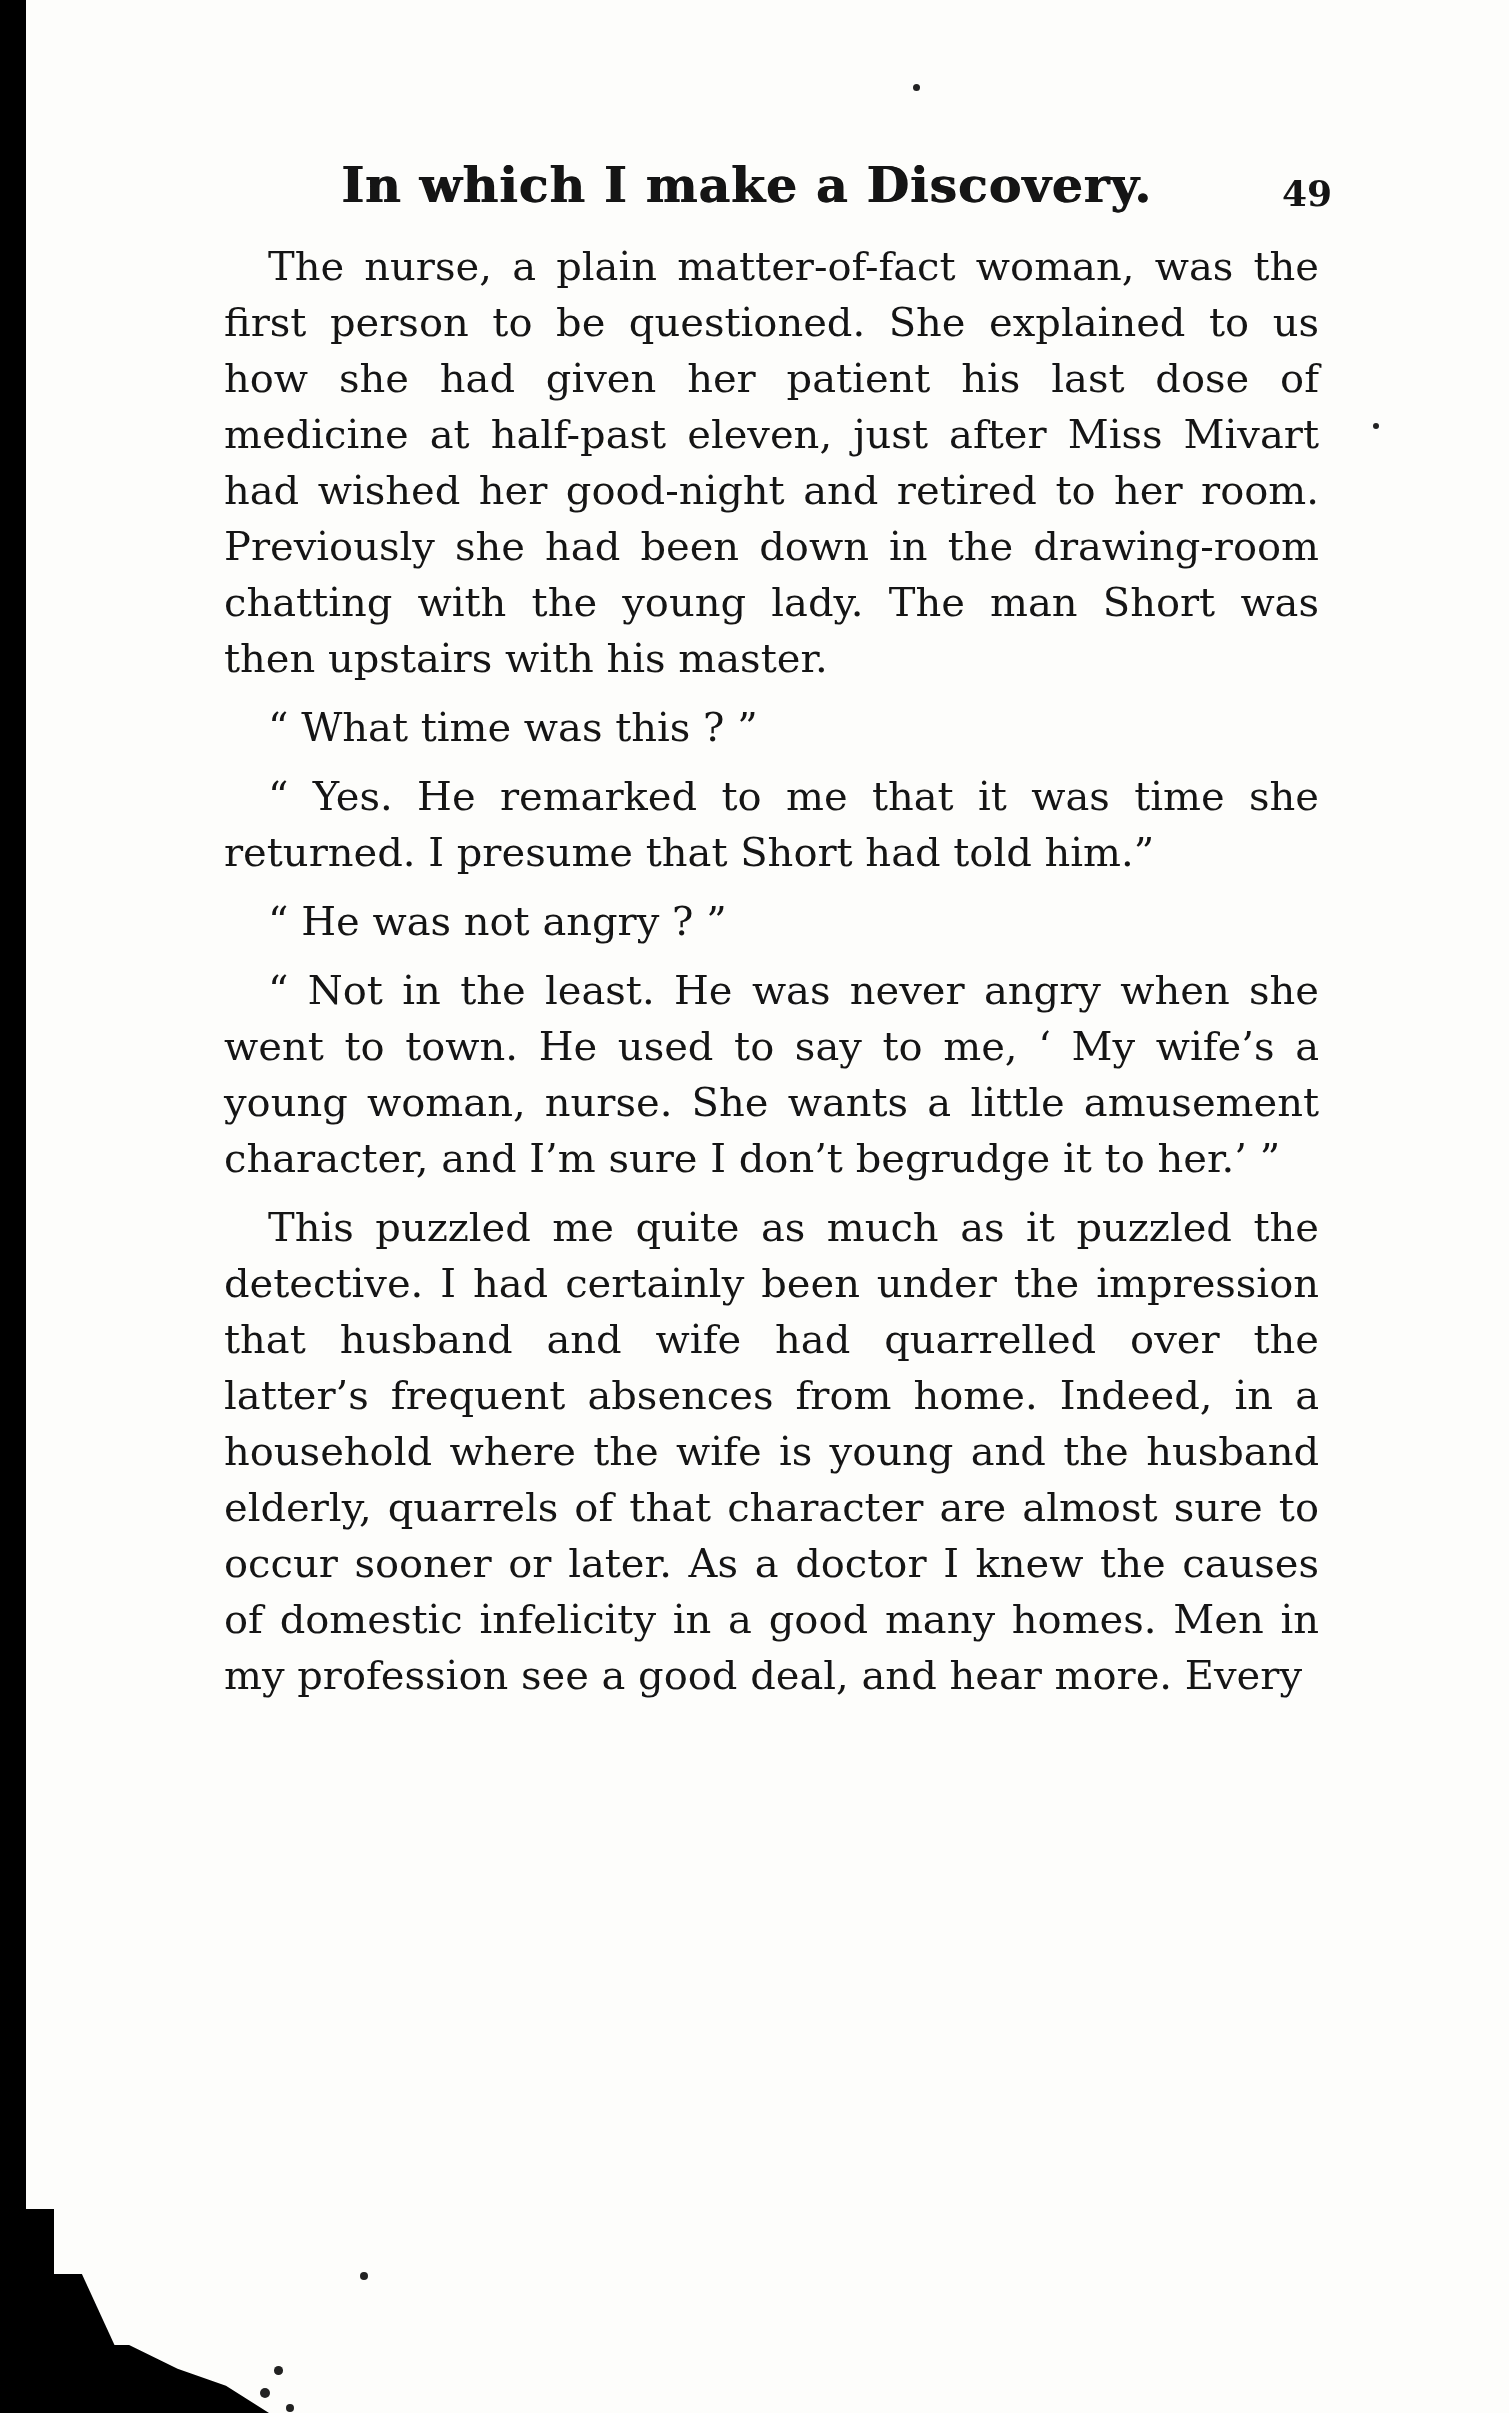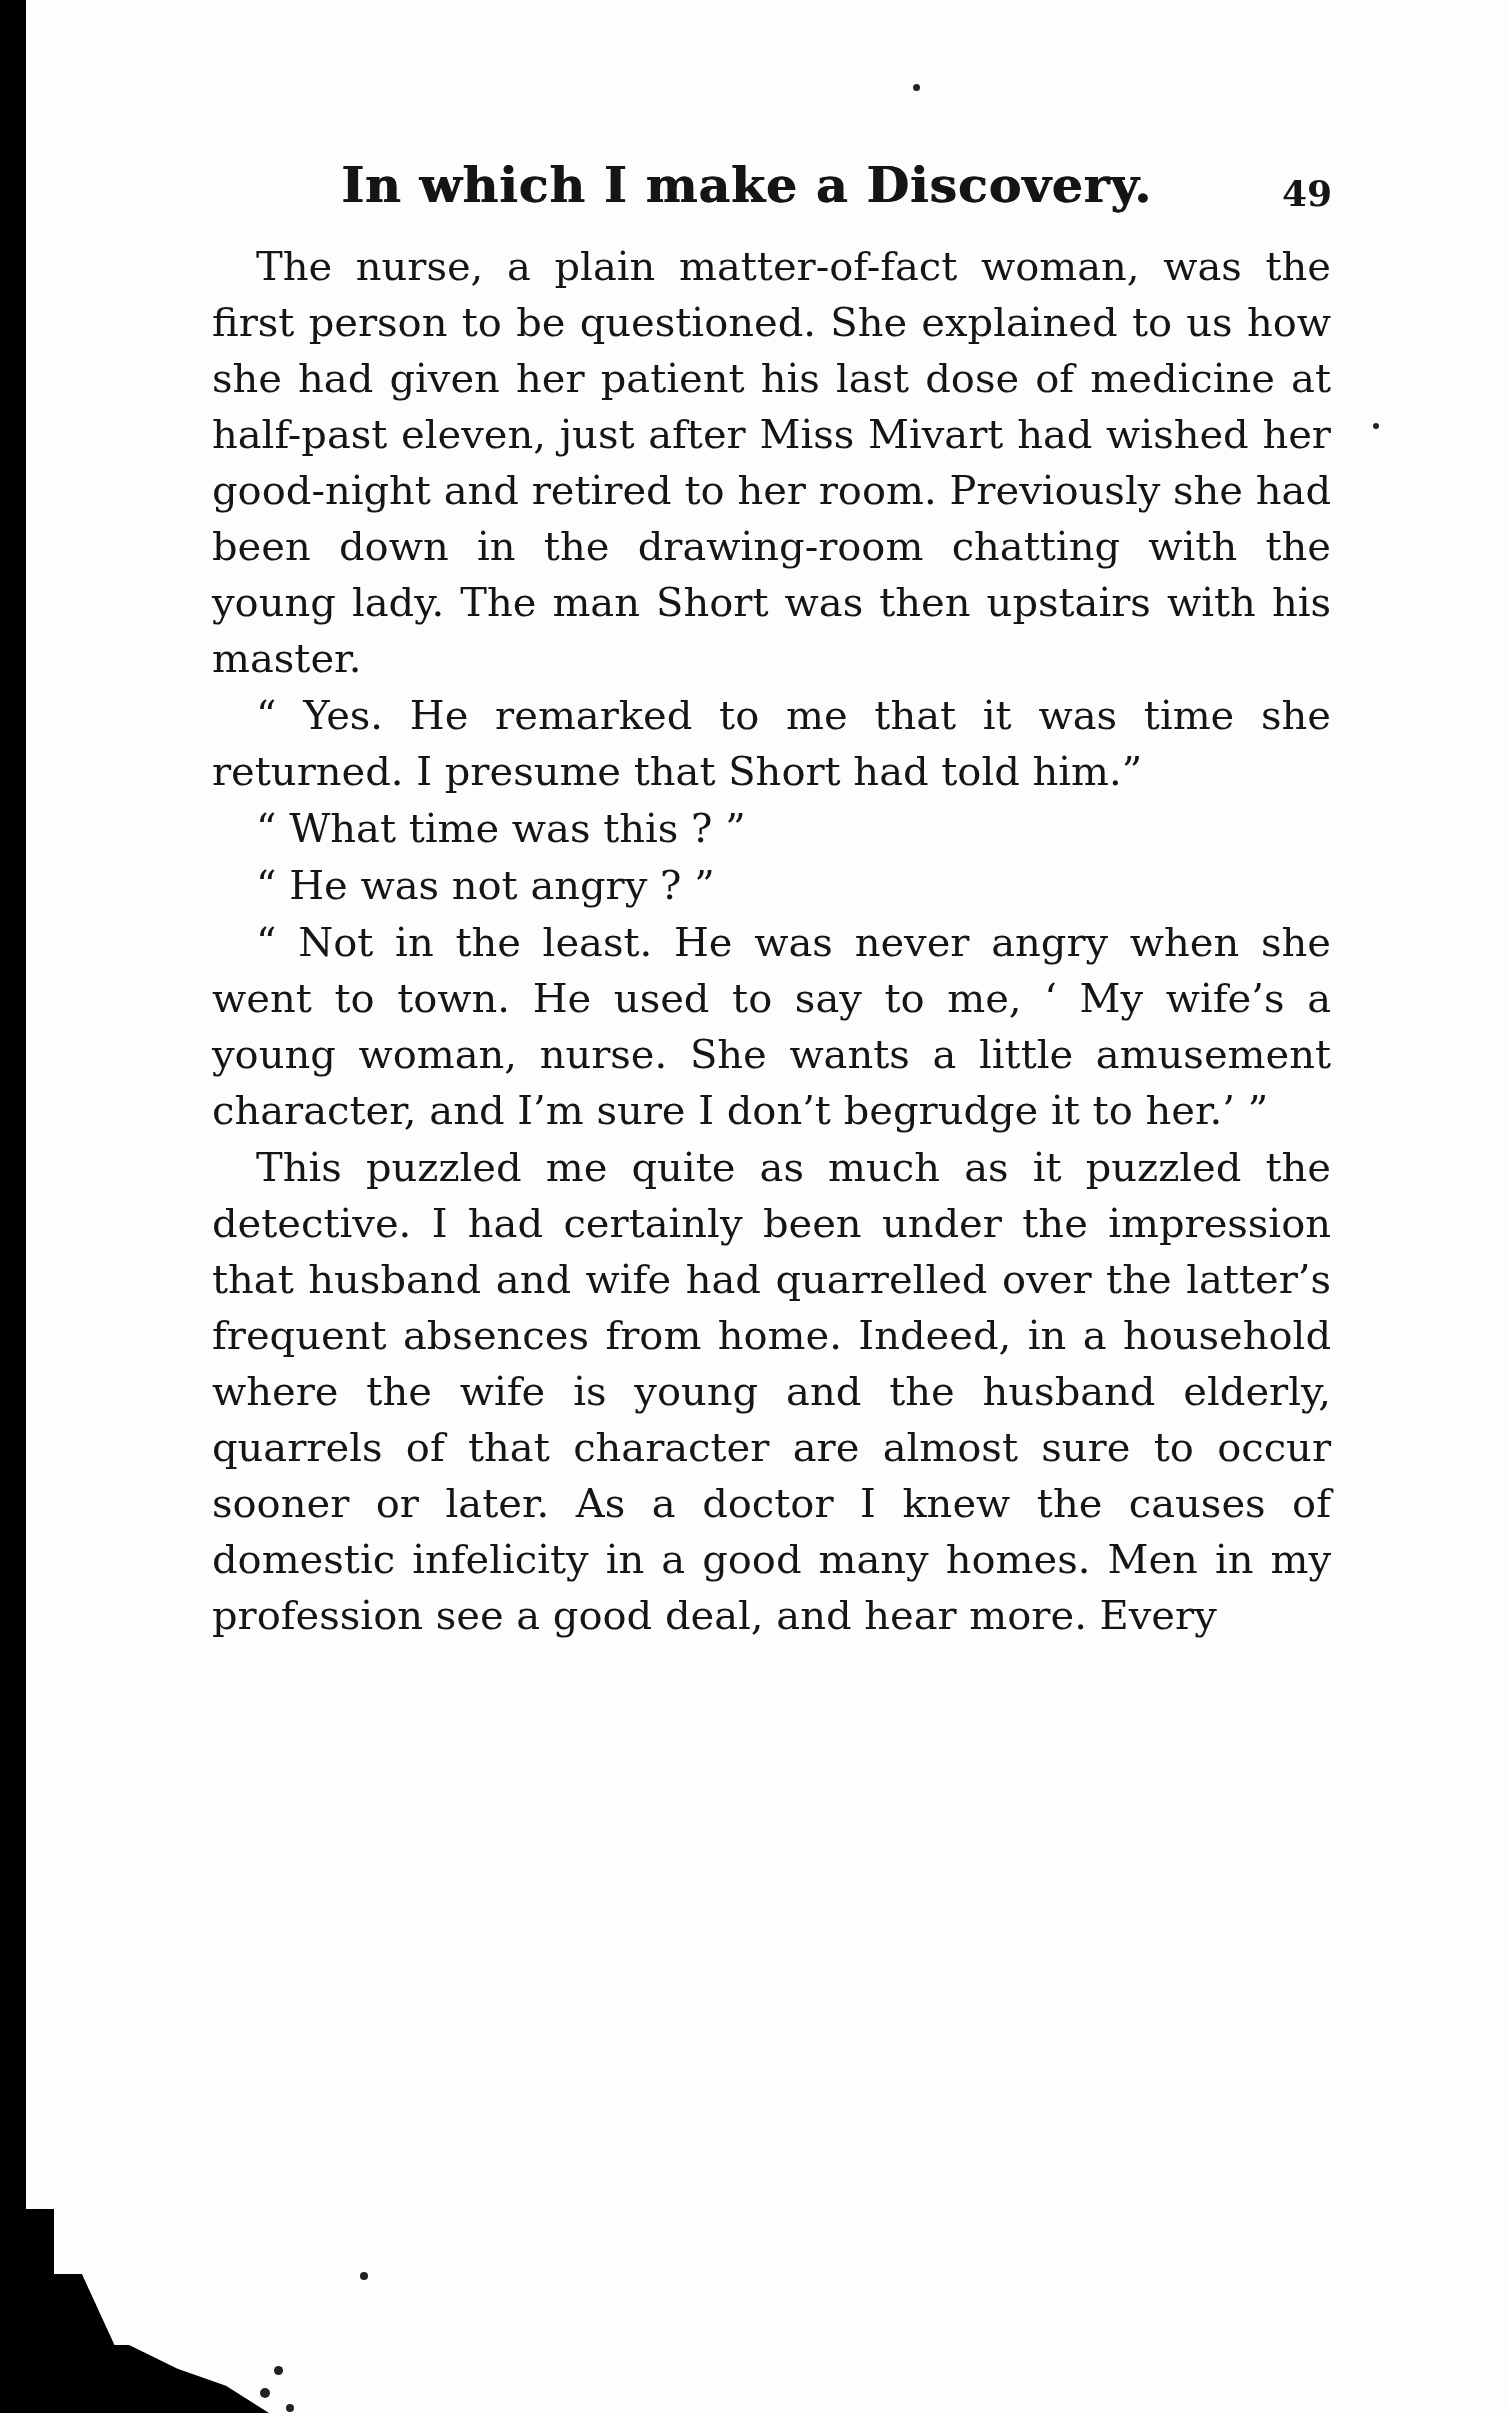--- a/index.html
+++ b/index.html
@@ -77,21 +77,21 @@
     font-size: 36px;
     font-weight: 700;
     padding-left: 26px;
   }
   .text-block {
     font-size: 40px;
     line-height: 56px;
     text-align: justify;
   }
   .text-block p {
-    margin: 1px;
+    margin: 13px;
     text-indent: 1.1em;
   }
 </style>
 </head>
 <body>
 
 <div class="page">
 
   <div class="left-bar"></div>
   <div class="blob-a"></div>
@@ -108,23 +108,23 @@
     <div class="header-row">
       <span class="chapter-title">In which I make a Discovery.</span>
       <span class="page-number">49</span>
     </div>
 
     <div class="text-block">
 
         <p>The nurse, a plain matter-of-fact woman, was the first person to be questioned.  She explained to us how she had given her patient his last dose of medicine at half-past eleven, just after Miss Mivart had wished her good-night and retired to her room.  Previously she had been down in the drawing-room chatting with the young lady.  The man Short was then upstairs with his master.</p>
 
 
+        <p>“ What time was this ? ”</p>
+
         <p>“ Yes.  He remarked to me that it was time she returned.  I presume that Short had told him.”</p>
-
-        <p>“ What time was this ? ”</p>
 
 
         <p>“ He was not angry ? ”</p>
 
         <p>“ Not in the least.  He was never angry when she went to town.  He used to say to me, ‘ My wife’s a young woman, nurse.  She wants a little amusement character, and I’m sure I don’t begrudge it to her.’ ”</p>
 
         <p>This puzzled me quite as much as it puzzled the detective.  I had certainly been under the impression that husband and wife had quarrelled over the latter’s frequent absences from home.  Indeed, in a household where the wife is young and the husband elderly, quarrels of that character are almost sure to occur sooner or later.  As a doctor I knew the causes of domestic infelicity in a good many homes.  Men in my profession see a good deal, and hear more.  Every</p>
       </div>
   </div>
 

